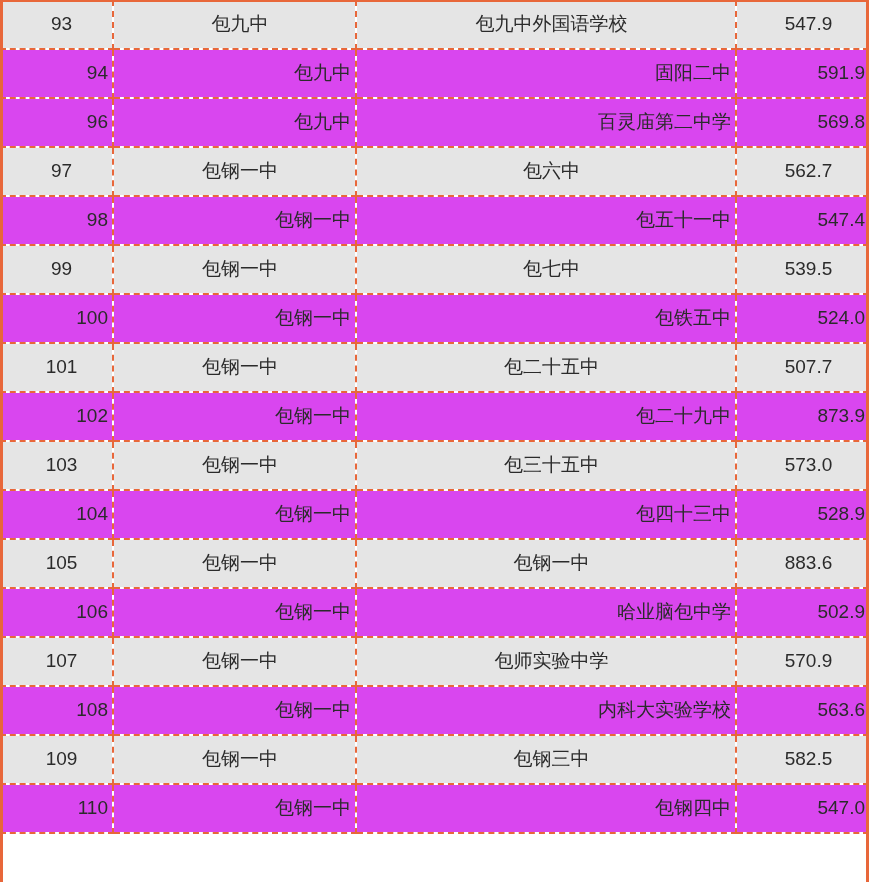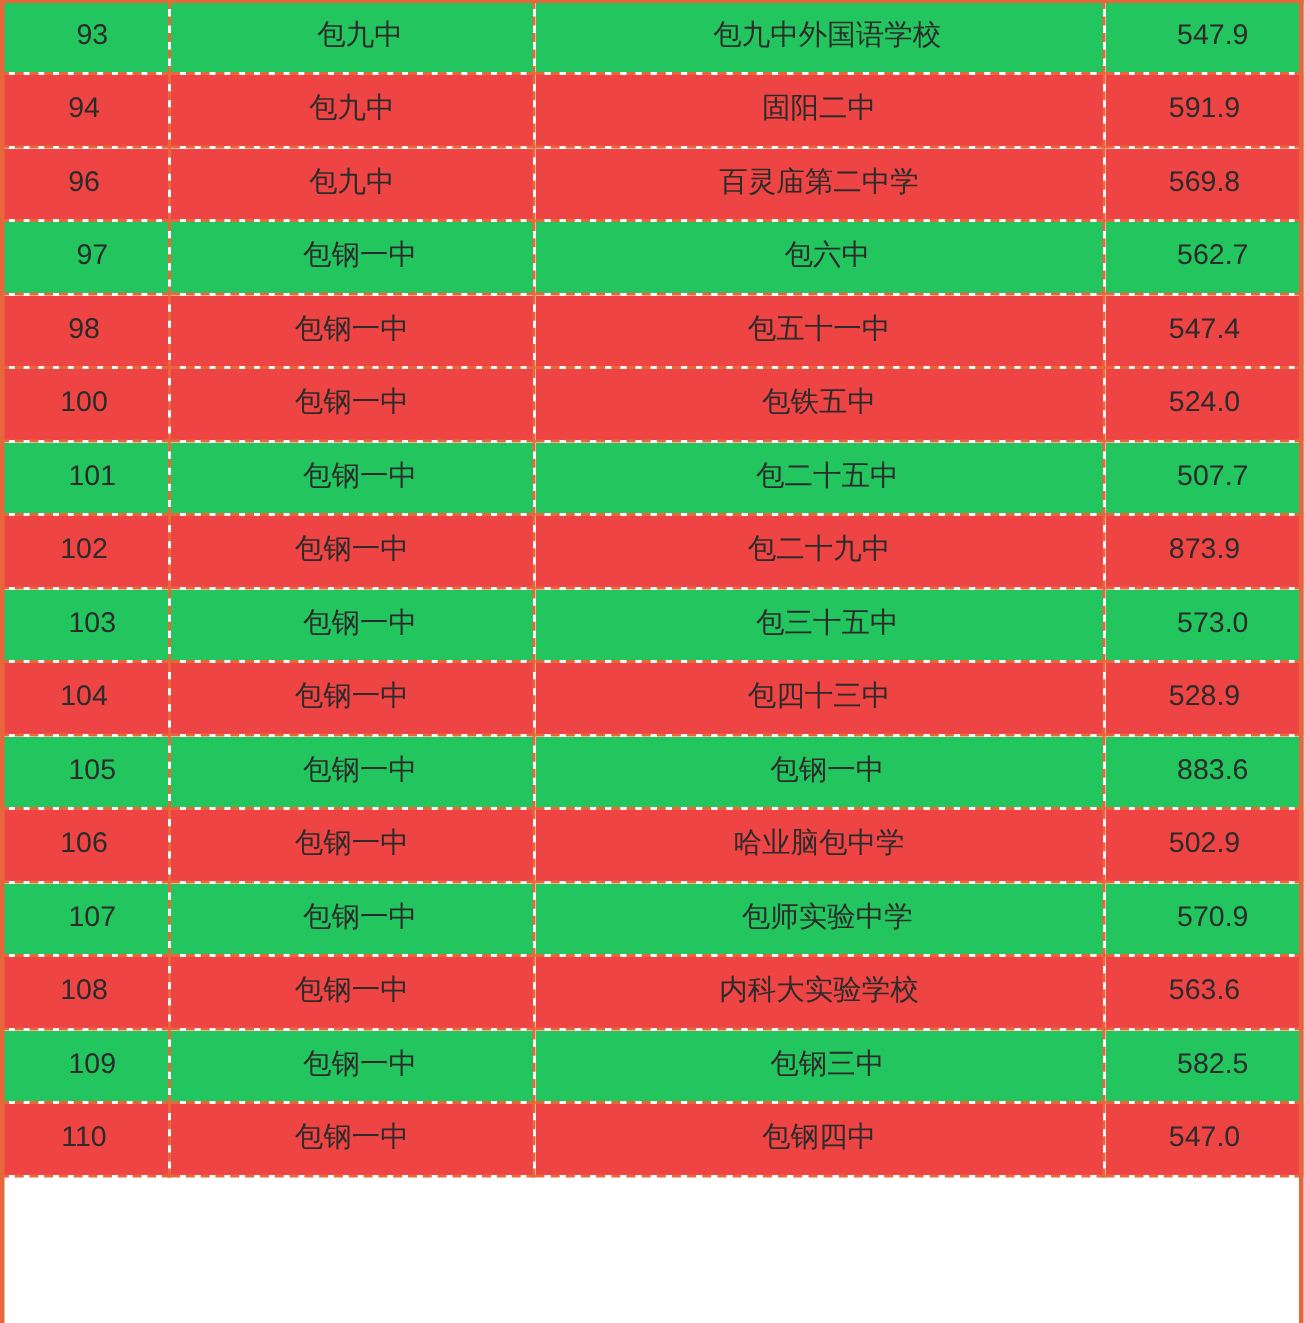--- a/index.html
+++ b/index.html
@@ -43,25 +43,26 @@
     padding: 0 4px;
     line-height: 1.1;
     overflow: hidden;
     white-space: nowrap;
   }
   table.score-table tr td:last-child {
     border-right: none;
     margin-left: 16px;
   }
   table.score-table tr.row-even td {
-    background: #22c55e;
+    background: #e5e5e5;
     padding-left: 15px;
   }
   table.score-table tr.row-odd td {
-    background: #ef4444;
+    background: #d946ef;
+    text-align: right;
   }
   
   .frame-left, .frame-right {
     position: absolute;
     top: 0;
     bottom: 0;
     width: 3px;
     background: #e8673a;
   }
   .frame-left { left: 0; }
@@ -117,20 +118,26 @@
           <td>包钢一中</td>
           <td>包六中</td>
           <td class="cell-num">562.7</td>
         </tr>
         <tr class="row-odd">
           <td class="cell-num">98</td>
           <td>包钢一中</td>
           <td>包五十一中</td>
           <td class="cell-num">547.4</td>
         </tr>
+        <tr class="row-even">
+          <td class="cell-num">99</td>
+          <td>包钢一中</td>
+          <td>包七中</td>
+          <td class="cell-num">539.5</td>
+        </tr>
         <tr class="row-odd">
           <td class="cell-num">100</td>
           <td>包钢一中</td>
           <td>包铁五中</td>
           <td class="cell-num">524.0</td>
         </tr>
         <tr class="row-even">
           <td class="cell-num">101</td>
           <td>包钢一中</td>
           <td>包二十五中</td>

